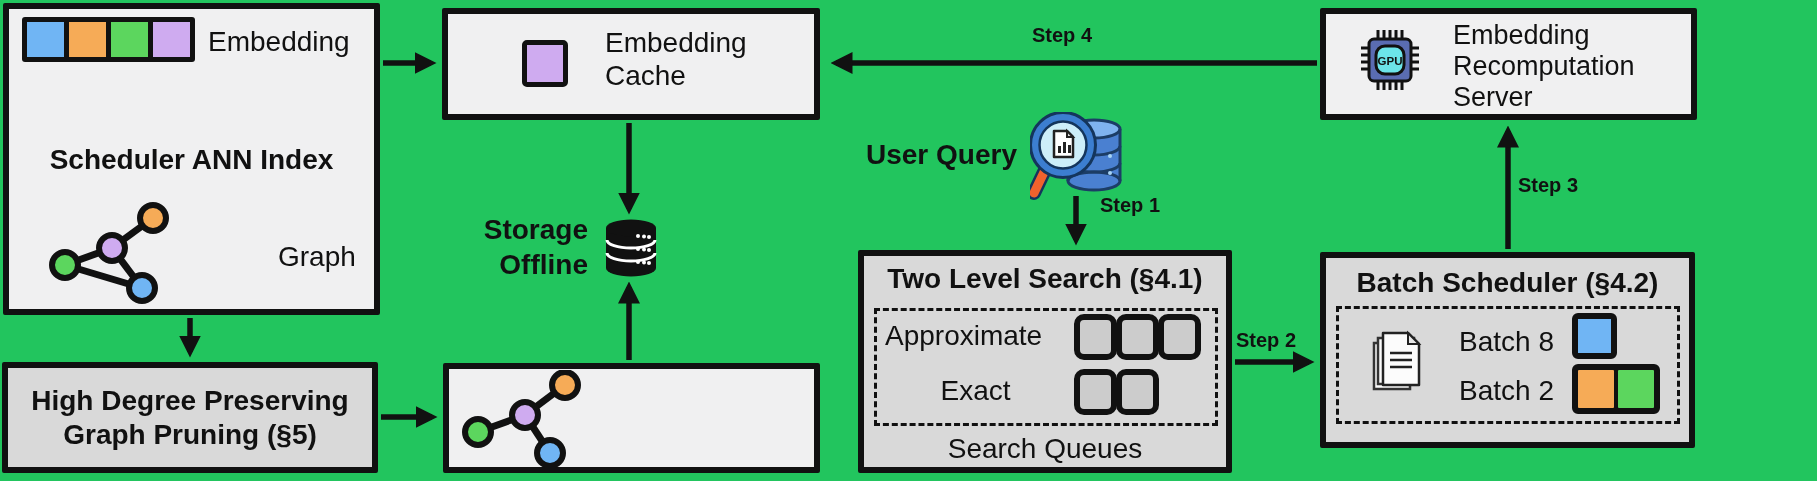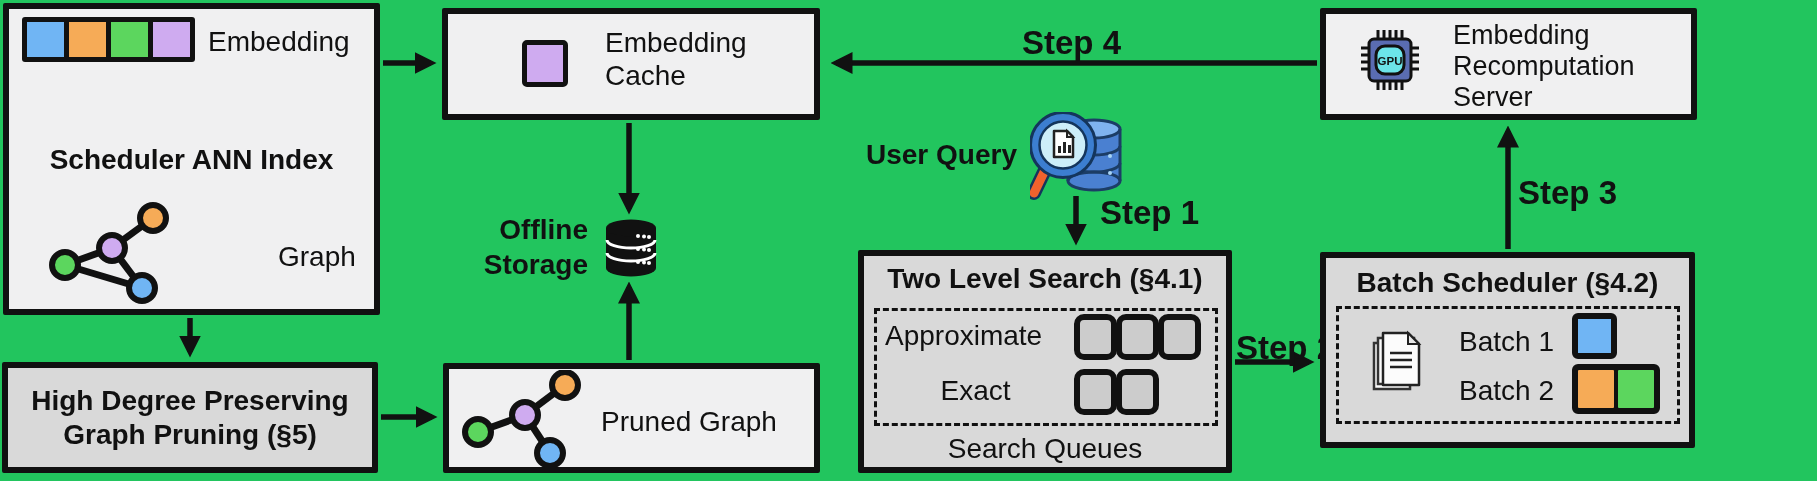--- a/index.html
+++ b/index.html
@@ -8,21 +8,21 @@
     font-family:"Liberation Sans",sans-serif;color:#111;overflow:hidden;
   }
   .box{position:absolute;box-sizing:border-box;border:6px solid #111;border-radius:2px;}
   .box.light{background:#f0f0f1;}
   .box.gray{background:#d9d9d9;}
   .lbl{position:absolute;white-space:nowrap;}
   .t28{font-size:28px;line-height:33px;}
   .t27{font-size:27px;line-height:31px;}
   .bold{font-weight:bold;}
   .center{left:0;right:0;text-align:center;}
-  .step{position:absolute;font-size:33px;font-weight:bold;white-space:nowrap;}
+  .step{position:absolute;font-size:20px;font-weight:bold;white-space:nowrap;}
   
   .embbar{position:absolute;display:flex;gap:5px;background:#111;padding:5px;border-radius:3px;}
   .embbar .cell{width:37px;height:35px;}
   
   .dashed{position:absolute;box-sizing:border-box;border:3px dashed #111;}
   
   .slots{position:absolute;display:flex;}
   .slot{width:31px;height:34px;background:#cccccc;border:6px solid #111;border-radius:10px;margin-right:-1px;}
   
   .sq-frame{position:absolute;display:flex;gap:4px;background:#111;border:6px solid #111;border-radius:6px;}
@@ -91,22 +91,22 @@
 
   <div class="box light" style="left:442px;top:8px;width:378px;height:112px;">
     <div class="cache-sq" style="left: 74px; top: 26px; background: rgb(207, 171, 240);"></div>
     <div class="lbl t28" style="left:157px;top:12px;">
       <div>Embedding</div>
       <div>Cache</div>
     </div>
   </div>
 
   <div class="lbl bold" style="left:448px;top:212px;width:140px;text-align:right;font-size:28px;line-height:35px;">
+    <div>Storage</div>
     <div>Offline</div>
-    <div>Storage</div>
   </div>
   <svg style="position:absolute;left:604px;top:219px;" width="54" height="58" viewBox="0 0 54 58">
     <rect x="2" y="9" width="50" height="40" fill="#111"></rect>
     <ellipse cx="27" cy="9" rx="25" ry="8.5" fill="#111"></ellipse>
     <ellipse cx="27" cy="49" rx="25" ry="8.5" fill="#111"></ellipse>
     <path d="M3,21 a24,8 0 0 0 48,0" stroke="#fff" stroke-width="3" fill="none"></path>
     <path d="M3,34 a24,8 0 0 0 48,0" stroke="#fff" stroke-width="3" fill="none"></path>
     <g fill="#fff">
       <circle cx="34" cy="17" r="2"></circle>
         <circle cx="40" cy="17.5" r="2"></circle>
@@ -127,21 +127,20 @@
         <line x1="70" y1="45" x2="23" y2="62"></line>
         <line x1="70" y1="45" x2="95" y2="83"></line>
       </g>
       <g stroke="#111" stroke-width="6">
         <circle cx="110" cy="15" r="13" style="fill: rgb(246, 171, 87);"></circle>
         <circle cx="23" cy="62" r="13" style="fill: rgb(92, 214, 94);"></circle>
         <circle cx="70" cy="45" r="13" style="fill: rgb(207, 171, 240);"></circle>
         <circle cx="95" cy="83" r="13" style="fill: rgb(112, 181, 244);"></circle>
       </g>
     </svg>
-    <div class="lbl t28" style="left:152px;top:36px;">Pruned Graph</div>
   </div>
 
   <div class="lbl t28 bold" style="left:866px;top:138px;">User Query</div>
   <svg style="position:absolute;left:1030px;top:112px;" width="96" height="92" viewBox="0 0 96 92">
 
     <g>
       <rect x="38" y="17" width="52" height="52" fill="#4a80d1"></rect>
       <ellipse cx="64" cy="69" rx="26" ry="9" fill="#4a80d1" stroke="#1c3d66" stroke-width="3"></ellipse>
       <ellipse cx="64" cy="17" rx="26" ry="9" fill="#7fb3ef" stroke="#1c3d66" stroke-width="3"></ellipse>
       <path d="M38,34 a26,9 0 0 0 52,0" stroke="#1c3d66" stroke-width="3" fill="none"></path>
@@ -193,21 +192,21 @@
     <div class="dashed" style="left:10px;top:48px;width:344px;height:118px;">
       <svg style="position:absolute;left:28px;top:20px;" width="58" height="66" viewBox="0 0 58 66">
         <rect x="7" y="14" width="36" height="46" fill="#fcfcfc" stroke="#333" stroke-width="2.5"></rect>
         <rect x="11" y="9" width="36" height="46" fill="#fcfcfc" stroke="#333" stroke-width="2.5"></rect>
         <path d="M16,4 h25 l11,11 v41 h-36 z" fill="#fcfcfc" stroke="#222" stroke-width="2.5" stroke-linejoin="round"></path>
         <path d="M41,4 v11 h11 z" fill="#e8e8e8" stroke="#222" stroke-width="2"></path>
         <line x1="23" y1="24" x2="45" y2="24" stroke="#222" stroke-width="2.5"></line>
         <line x1="23" y1="31" x2="45" y2="31" stroke="#222" stroke-width="2.5"></line>
         <line x1="23" y1="38" x2="45" y2="38" stroke="#222" stroke-width="2.5"></line>
       </svg>
-      <div class="lbl t28" style="left:100px;top:16px;width:115px;text-align:right;">Batch 1</div>
+      <div class="lbl t28" style="left:100px;top:16px;width:115px;text-align:right;">Batch 8</div>
       <div class="single-sq" style="left: 233px; top: 4px; background: rgb(112, 181, 244);"></div>
       <div class="lbl t28" style="left:100px;top:65px;width:115px;text-align:right;">Batch 2</div>
       <div class="sq-frame" style="left:233px;top:55px;">
         <div class="cell" style="background: rgb(246, 171, 87);"></div>
         <div class="cell" style="background: rgb(92, 214, 94);"></div>
       </div>
     </div>
   </div>
   <div class="step" style="left:1518px;top:174px;">Step 3</div>
 

